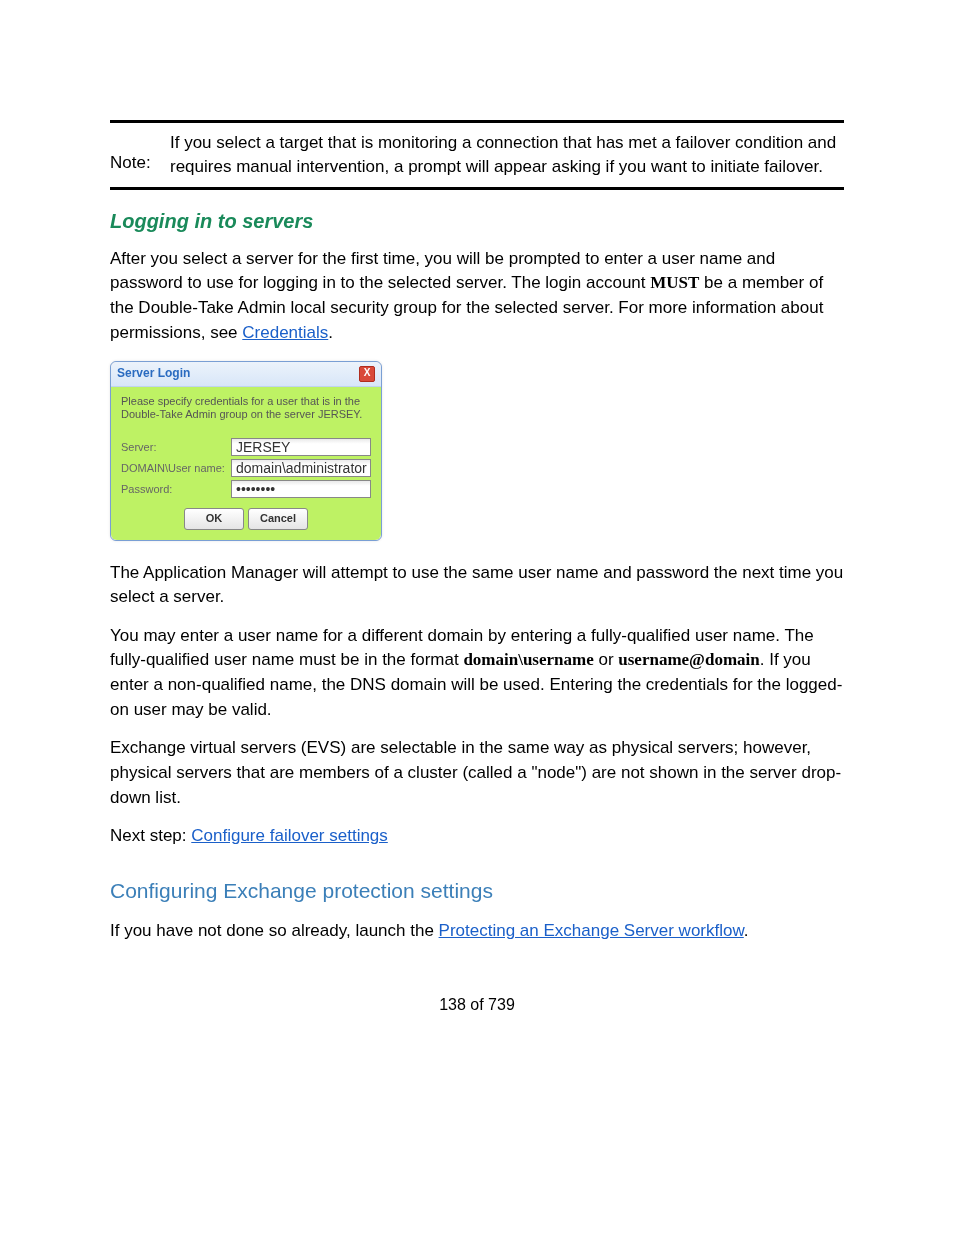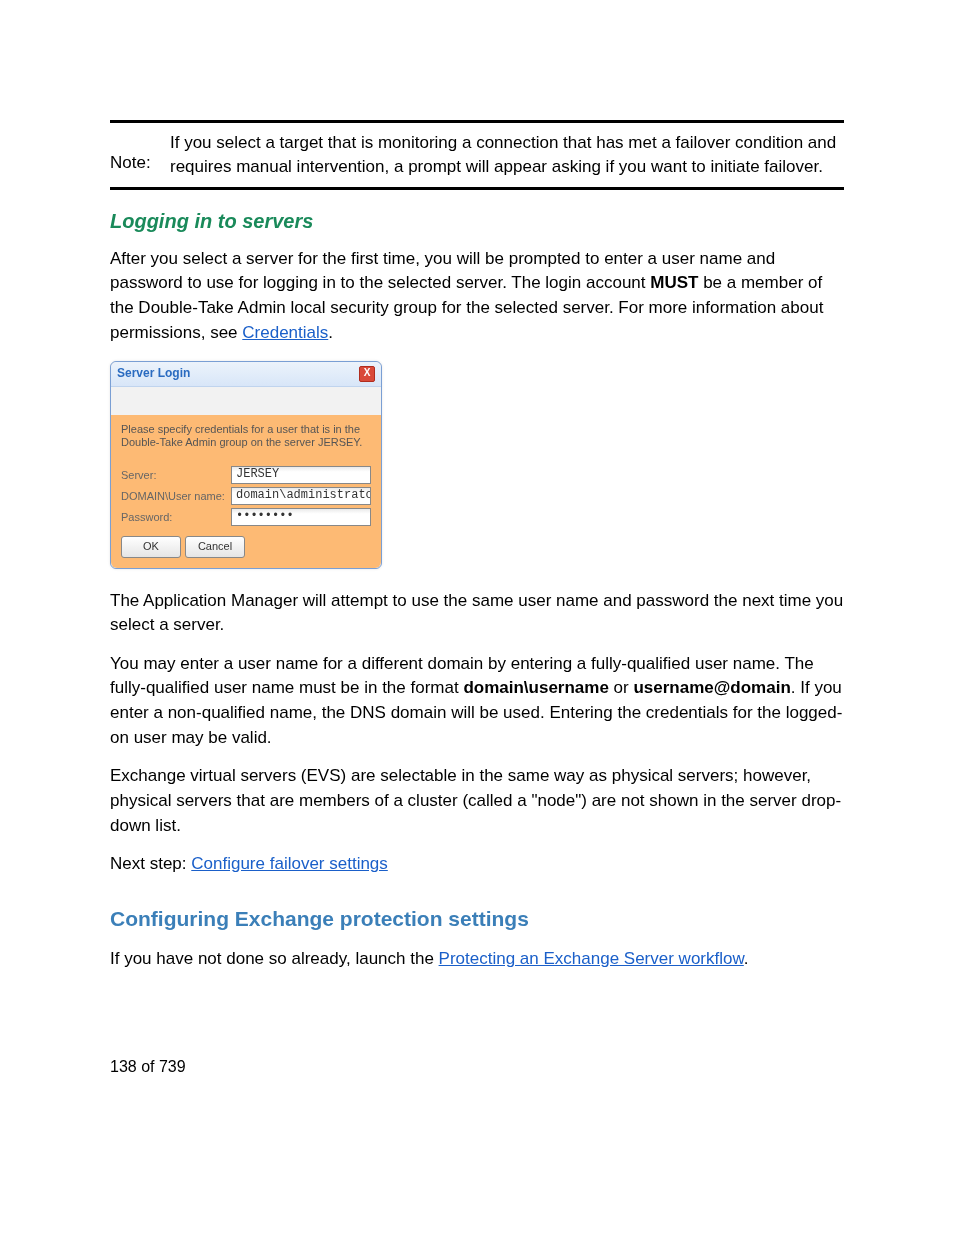--- a/index.html
+++ b/index.html
@@ -43,30 +43,31 @@
     line-height: 1.45;
     margin: 14px 0;
   }
   .link {
     color: #1a5fc9;
     text-decoration: underline;
     margin-top: 31px;
   }
   .bold {
     font-weight: bold;
+    font-family: Liberation Serif, serif;
   }
   .h2-blue {
     color: #3b7fb8;
-    font-weight: bold;
+    font-weight: normal;
     font-size: 21px;
     margin: 30px 0 16px 0;
   }
   .page-num {
-    text-align: left;
-    margin-top: 86px;
+    text-align: center;
+    margin-top: 52px;
     font-size: 16px;
   }
 
   
   .dialog {
     width: 270px;
     border: 1px solid #7a9fd4;
     border-radius: 6px;
     margin: 16px 0 20px 0;
     font-size: 11px;
@@ -92,54 +93,54 @@
     border: 1px solid #b02d1f;
     color: #fff;
     font-weight: bold;
     font-size: 10px;
     line-height: 12px;
     text-align: center;
     border-radius: 2px;
   }
   .dialog-body {
     padding: 8px 10px 10px 10px;
-    background: #fdba74;
+    background: #bef264;
     border-bottom-left-radius: 6px;
     border-bottom-right-radius: 6px;
-    margin-top: 28px;
   }
   .dialog-instr {
     color: #555;
     margin-bottom: 16px;
     line-height: 1.2;
   }
   .dlg-row {
     display: flex;
     align-items: center;
     margin: 3px 0;
   }
   .dlg-label {
     width: 110px;
     color: #666;
   }
   .dlg-input {
     flex: 1;
     height: 16px;
     border: 1px solid #888;
     background: linear-gradient(#eaeaea, #fff 30%);
-    font-size: 12px;
+    font-size: 14px;
     padding: 0 4px;
     color: #333;
     overflow: hidden;
-    font-family: Liberation Mono, monospace;
   }
   .dlg-buttons {
     display: flex;
+    justify-content: center;
     gap: 4px;
     margin-top: 10px;
+    font-weight: bold;
   }
   .dlg-btn {
     width: 58px;
     height: 20px;
     border: 1px solid #888;
     border-radius: 3px;
     background: linear-gradient(#fff, #e5e5e5);
     font-size: 11px;
     line-height: 18px;
     text-align: center;

